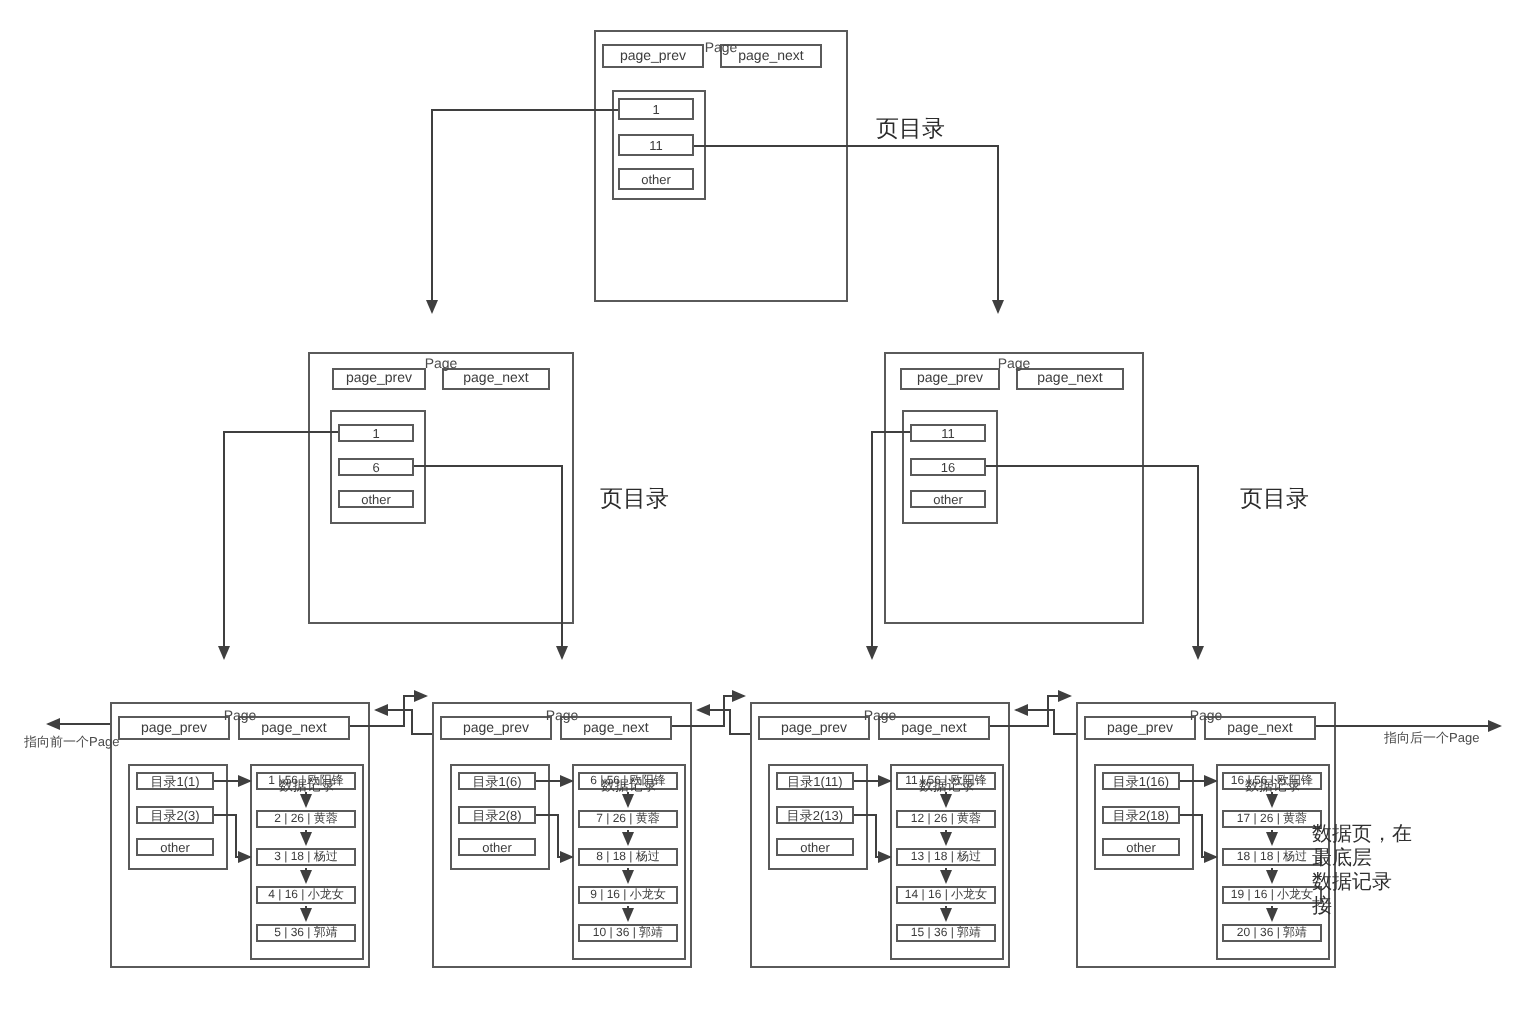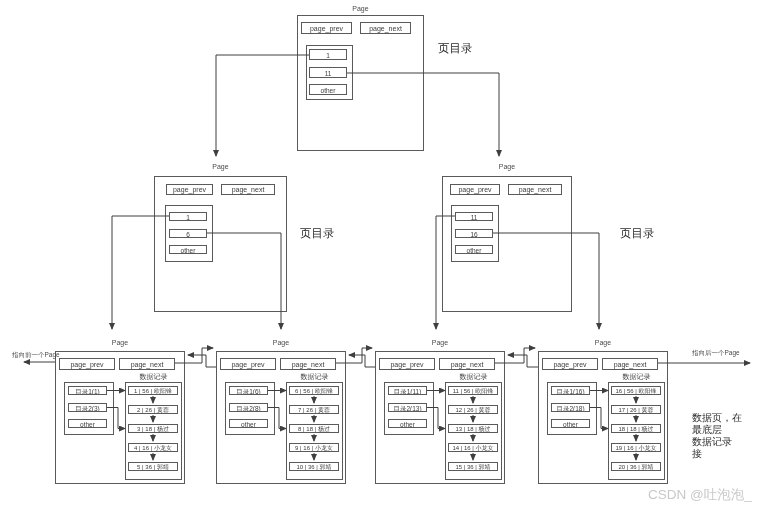--- a/index.html
+++ b/index.html
@@ -4,37 +4,37 @@
 <style>
   html,body { margin:0; padding:0; background:#ffffff; }
   #canvas {
     position:relative; width:768px; height:508px; background:#ffffff;
     font-family:"Liberation Sans", sans-serif; color:#333; overflow:hidden;
   }
   .box  { position:absolute; border:1px solid #5a5a5a; background:#fff; box-sizing:border-box; z-index:1; }
   .cell { position:absolute; border:1px solid #5a5a5a; background:#fff; box-sizing:border-box; z-index:2;
           text-align:center; font-size:6.5px; line-height:9px; color:#3c3c3c; overflow:hidden; }
   .hdr  { font-size:7px; line-height:12px; }
-  .lbl  { position:absolute; color:#3c3c3c; z-index:3; white-space:nowrap; }
+  .lbl  { position:absolute; color:#3c3c3c; z-index:3; white-space:nowrap;margin-top:16px; }
   .pagetitle { font-size:7px; text-align:center; color:#4a4a4a; }
   .dirlabel  { font-size:11.5px; color:#2b2b2b; }
   .reclabel  { font-size:7px; text-align:center; color:#3c3c3c; }
   .ptrlabel  { font-size:6.5px; color:#4a4a4a; }
   .leaf-slot { position:absolute; top:339px; width:130px; height:149px; z-index:1; }
   .leaf-slot .pagetitle { left:0; top:0; width:100%; }
   .leaf-box  { left:0; top:12px; width:130px; height:133px; }
   .prev-cell { left:4px;  top:19px; width:56px; height:12px; }
   .next-cell { left:64px; top:19px; width:56px; height:12px; }
   .rec-label { left:70px; top:33px; width:57px; }
   .dir-wrap  { left:9px;  top:43px; width:50px; height:53px; }
   .rec-wrap  { left:70px; top:43px; width:57px; height:98px; }
   .dir-item  { left:13px; width:39px; height:9px; }
   .rec-row   { left:73px; width:50px; height:9px; font-size:6px; }
   #arrows { position:absolute; left:0; top:0; z-index:5; pointer-events:none; }
-  .note { position:absolute; left:692px; top:412px; z-index:3; font-size:10px; line-height:12px; color:#2f2f2f; }
+  .note { position:absolute; left:656px; top:412px; z-index:3; font-size:10px; line-height:12px; color:#2f2f2f; }
   .watermark { position:absolute; left:648px; top:486px; z-index:3; font-size:13.5px; color:#c9c9c9; white-space:nowrap; }
 </style>
 </head>
 <body>
 
 <div id="canvas">
 
   <div class="lbl pagetitle" style="left:297px;top:5px;width:127px;">Page</div>
   <div class="box" style="left:297px;top:15px;width:127px;height:136px;"></div>
   <div class="cell hdr" style="left:301px;top:22px;width:51px;height:12px;">page_prev</div>
@@ -137,21 +137,20 @@
   <div class="lbl ptrlabel" style="left:12px;top:351px;">指向前一个Page</div>
   <div class="lbl ptrlabel" style="left:692px;top:349px;">指向后一个Page</div>
 
   <div class="note">
     <div>数据页，在</div>
     <div>最底层</div>
     <div>数据记录</div>
     <div>接</div>
   </div>
 
-  <div class="watermark">CSDN @吐泡泡_</div>
 
   <svg id="arrows" width="768" height="508">
     <defs>
       <marker id="ah" markerWidth="8" markerHeight="8" refX="6" refY="3" orient="auto" markerUnits="userSpaceOnUse">
         <path d="M0,0 L7,3 L0,6 Z" fill="#3f3f3f"></path>
       </marker>
     </defs>
     <g stroke="#3f3f3f" stroke-width="1" fill="none">
 
       <path d="M309,55 H216 V156" marker-end="url(#ah)"></path>

